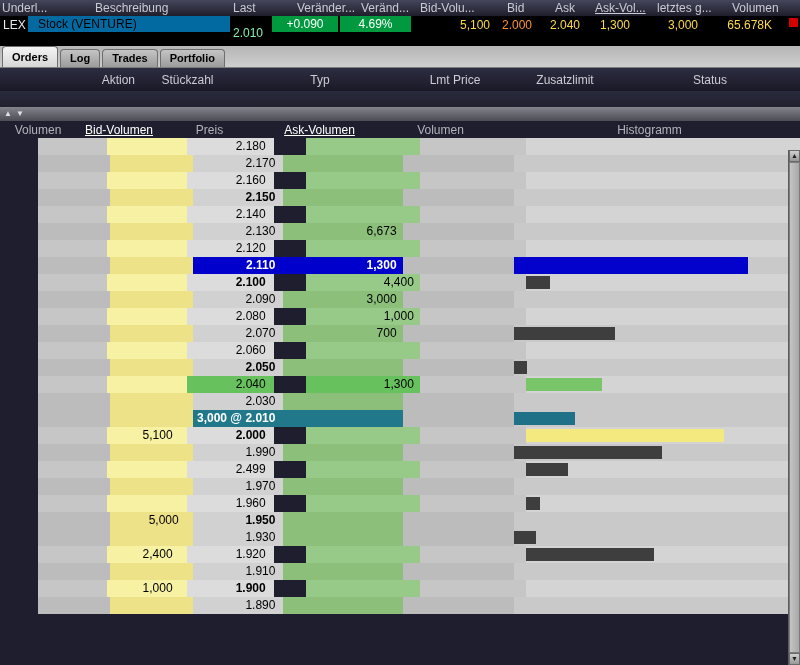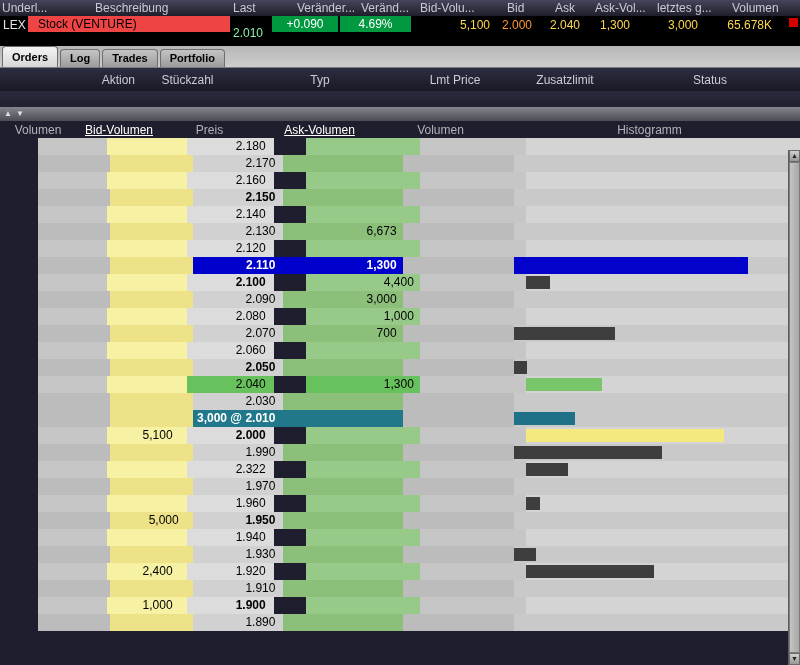--- a/index.html
+++ b/index.html
@@ -8,21 +8,21 @@
 
   
   .quote-section { position:relative; height:46px; background:#000;padding-left:36px; }
   .quote-header { position:absolute; top:0; left:0; right:0; height:16px;
     background:linear-gradient(#45455c,#1e1e2b); }
   .qh { position:absolute; top:1px; font-size:12px; color:#cacad4; white-space:nowrap; }
   .quote-row { position:absolute; top:16px; left:0; right:0; height:17px; font-size:12px; }
   .quote-row span { position:absolute; white-space:nowrap; }
   .q-underlying { left:3px; top:2px; color:#e8e8e8; }
   .q-desc { left:28px; top:0; width:202px; height:16px; line-height:16px;
-    background:#ef4444; color:#000; padding-left:10px; }
+    background:#0369a1; color:#000; padding-left:10px; }
   .q-last { left:228px; top:10px; width:40px; text-align:center; color:#86efac; }
   .q-change { left:272px; top:0; width:66px; height:16px; line-height:16px;
     background:#00993f; color:#fff; text-align:center; }
   .q-changepct { left:340px; top:0; width:71px; height:16px; line-height:16px;
     background:#00993f; color:#fff; text-align:center; }
   .q-bidvol { left:418px; top:2px; width:72px; text-align:right; color:#ffd84a; }
   .q-bid { left:492px; top:2px; width:40px; text-align:right; color:#ff9430; }
   .q-ask { left:534px; top:2px; width:46px; text-align:right; color:#ffd84a; }
   .q-askvol { left:584px; top:2px; width:46px; text-align:right; color:#ffd84a; }
   .q-lastsize { left:646px; top:2px; width:52px; text-align:right; color:#ffd84a; }
@@ -96,21 +96,21 @@
 <div class="quote-section">
   <div class="quote-header">
       <span class="qh" style="left: 2px;">Underl...</span>
       <span class="qh" style="left: 95px;">Beschreibung</span>
       <span class="qh" style="left: 233px;">Last</span>
       <span class="qh" style="left: 297px;">Veränder...</span>
       <span class="qh" style="left: 361px;">Veränd...</span>
       <span class="qh" style="left: 420px;">Bid-Volu...</span>
       <span class="qh" style="left: 507px;">Bid</span>
       <span class="qh" style="left: 555px;">Ask</span>
-      <span class="qh" style="left: 595px;">Ask-Vol...</span>
+      <span class="qh" style="left: 595px; text-decoration: underline;">Ask-Vol...</span>
       <span class="qh" style="left: 657px;">letztes g...</span>
       <span class="qh" style="left: 732px;">Volumen</span>
     </div>
   <div class="quote-row">
     <span class="q-underlying">LEX</span>
     <span class="q-desc">Stock (VENTURE)</span>
     <span class="q-last">2.010</span>
     <span class="q-change">+0.090</span>
     <span class="q-changepct">4.69%</span>
     <span class="q-bidvol">5,100</span>
@@ -319,21 +319,21 @@
         <div class="cell pricec">1.990</div>
         <div class="cell askc"></div>
         <div class="cell volR"></div>
         <div class="cell histc">
           <div class="bar bar-dark" style="width: 148px;"></div>
         </div>
       </div>
       <div class="lrow even">
         <div class="cell volL"></div>
         <div class="cell bidc"></div>
-        <div class="cell pricec">2.322</div>
+        <div class="cell pricec">2.499</div>
         <div class="cell askc"></div>
         <div class="cell volR"></div>
         <div class="cell histc">
           <div class="bar bar-dark" style="width: 42px;"></div>
         </div>
       </div>
       <div class="lrow odd">
         <div class="cell volL"></div>
         <div class="cell bidc"></div>
         <div class="cell pricec">1.970</div>
@@ -348,28 +348,20 @@
         <div class="cell askc"></div>
         <div class="cell volR"></div>
         <div class="cell histc">
           <div class="bar bar-dark" style="width: 14px;"></div>
         </div>
       </div>
       <div class="lrow odd">
         <div class="cell volL"></div>
         <div class="cell bidc">5,000</div>
         <div class="cell pricec bold">1.950</div>
-        <div class="cell askc"></div>
-        <div class="cell volR"></div>
-        <div class="cell histc"></div>
-      </div>
-      <div class="lrow even">
-        <div class="cell volL"></div>
-        <div class="cell bidc"></div>
-        <div class="cell pricec">1.940</div>
         <div class="cell askc"></div>
         <div class="cell volR"></div>
         <div class="cell histc"></div>
       </div>
       <div class="lrow odd">
         <div class="cell volL"></div>
         <div class="cell bidc"></div>
         <div class="cell pricec">1.930</div>
         <div class="cell askc"></div>
         <div class="cell volR"></div>

